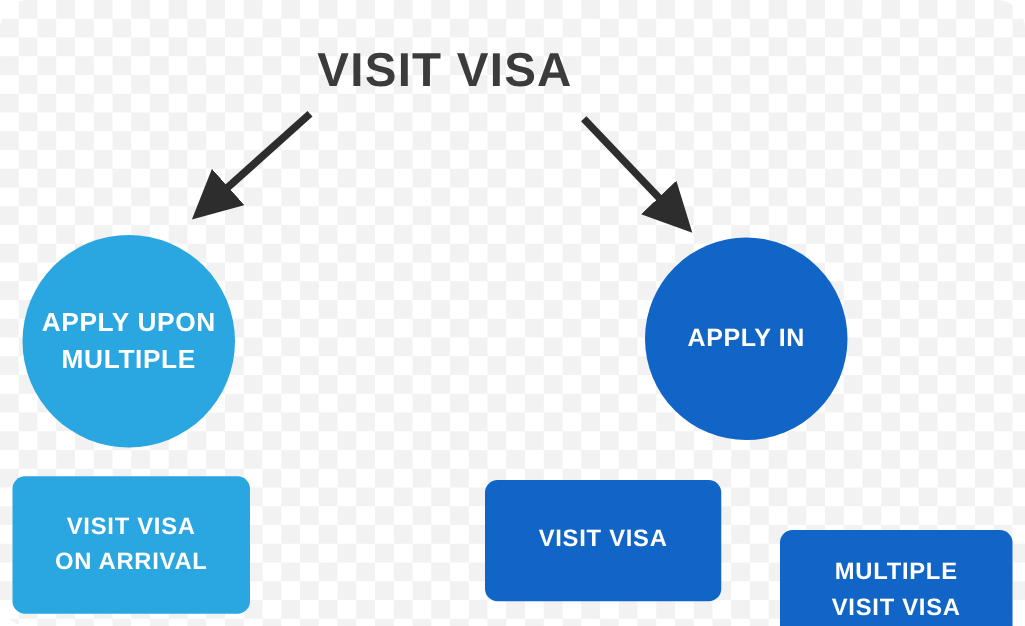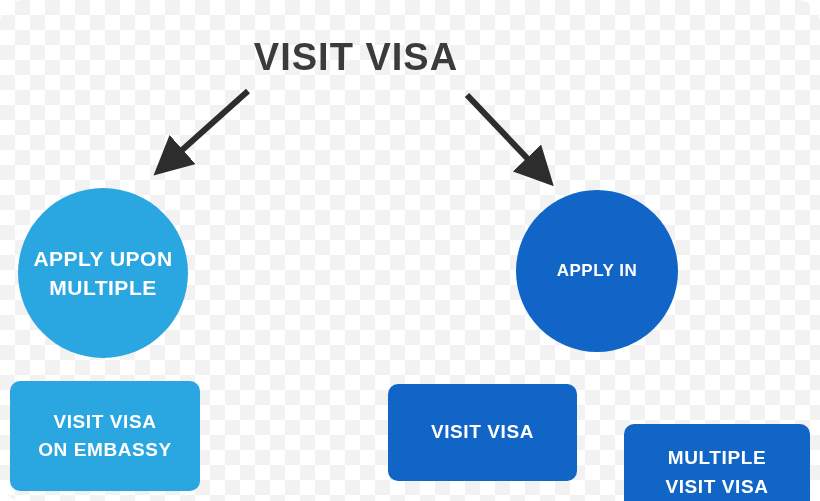--- a/index.html
+++ b/index.html
@@ -65,21 +65,21 @@
     background: var(--light-blue);
     font-size: 21px;
     line-height: 1.4;
     letter-spacing: 0.5px;
     text-align: center;
   }
   .circle.right {
     left: 516px; top: 190px;
     width: 162px; height: 162px;
     background: var(--dark-blue);
-    font-size: 17px;
+    font-size: 20px;
     line-height: 1.35;
     letter-spacing: 0.5px;
   }
   .box {
     border-radius: 10px;
     font-size: 19px;
     line-height: 1.5;
     letter-spacing: 0.6px;
   }
   .box.light {
@@ -124,21 +124,21 @@
     <div>APPLY UPON</div>
     <div>MULTIPLE</div>
   </div>
 
   <div class="node circle right">
     <div>APPLY IN</div>
   </div>
 
   <div class="node box light">
     <div>VISIT VISA</div>
-    <div>ON EMBASSY</div>
+    <div>ON ARRIVAL</div>
   </div>
 
   <div class="node box mid">
     <div>VISIT VISA</div>
   </div>
 
   <div class="node box rightmost">
     <div>MULTIPLE</div>
     <div>VISIT VISA</div>
   </div>

